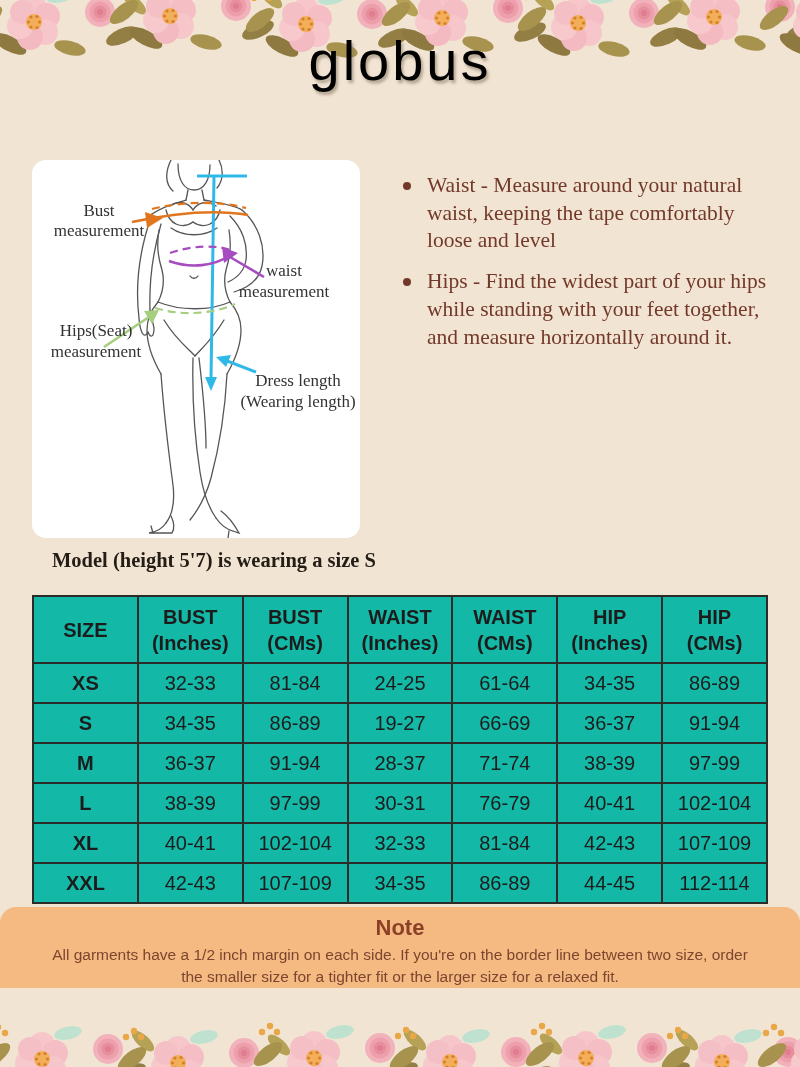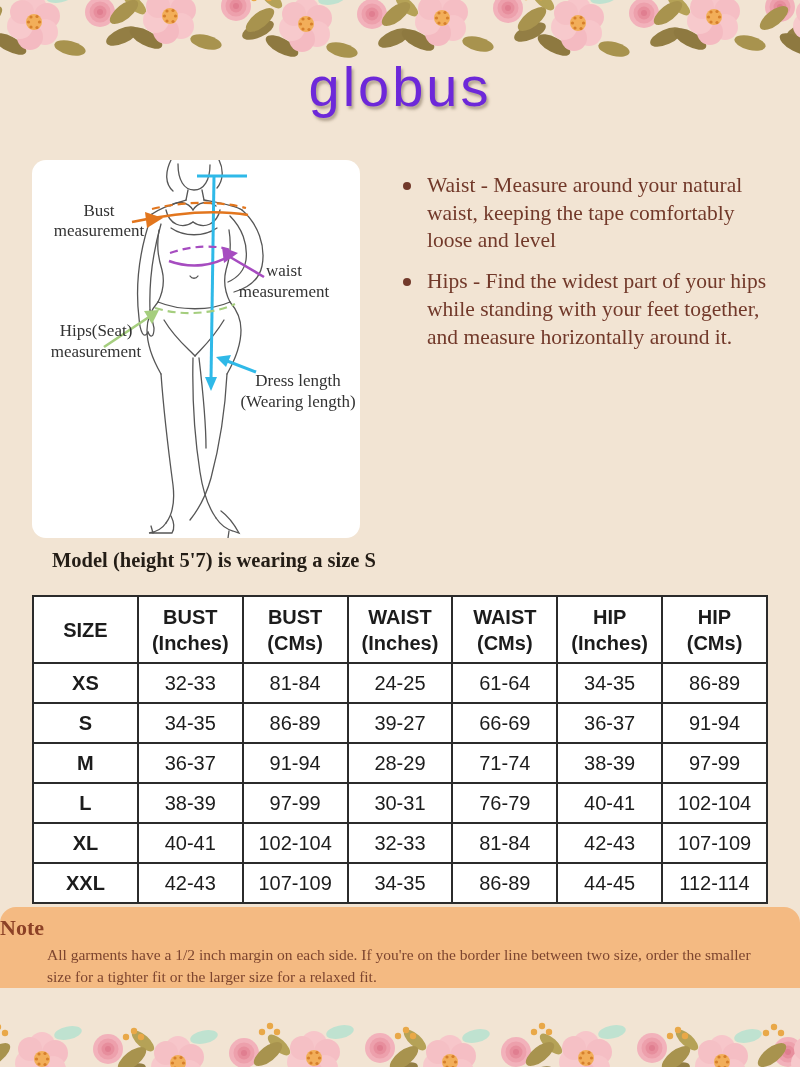--- a/index.html
+++ b/index.html
@@ -7,24 +7,24 @@
   body { font-family:"Liberation Serif", serif; }
   .page {
     position:relative; width:800px; height:1067px;
     background:#F2E4D3; overflow:hidden;
   }
   .floral { position:absolute; left:0; width:800px; display:block; }
   .floral-top { top:0; height:64px; }
   .floral-bottom { bottom:0; height:56px; }
 
   .brand-logo {
-    position:absolute; top:54px; left:0; width:100%;
+    position:absolute; top:28px; left:0; width:100%;
     text-align:center; font-family:"Liberation Sans", sans-serif;
     font-size:56px; font-weight:400; letter-spacing:3px;
-    color:#6d28d9; text-shadow:2px 3px 3px rgba(138,122,102,0.62);
+    color:#000000; text-shadow:2px 3px 3px rgba(138,122,102,0.62);
   }
   .page-title {
     position:absolute; top:103px; left:0; width:100%;
     text-align:center; font-weight:bold; font-size:31px;
     color:#86392A; letter-spacing:0.5px;
   }
 
   .diagram-panel {
     position:absolute; left:32px; top:160px; width:328px; height:378px;
     background:#FFFFFF; border-radius:14px;
@@ -47,33 +47,33 @@
 
   .model-caption {
     position:absolute; left:36px; top:549px;
     font-weight:bold; font-size:20.5px; color:#241D16;margin-left:16px;
   }
 
   table.size-chart {
     position:absolute; left:32px; top:595px; width:736px;
     border-collapse:collapse; table-layout:fixed;
     font-family:"Liberation Sans", sans-serif; color:#1C1C1C;
-    background:#ffffff;
+    background:#14b8a6;
   }
   .size-chart th, .size-chart td {
     border:2px solid #2B2B2B; text-align:center; vertical-align:middle;
   }
   .size-chart th { height:67px; font-size:20px; font-weight:bold; line-height:1.3; }
   .size-chart td { height:40px; font-size:20px; font-weight:normal; }
   .size-chart td.size-col { font-weight:bold; }
 
   .note-panel {
     position:absolute; left:0; top:907px; width:800px; height:81px;
     background:#F4BA82; border-radius:16px 16px 0 0;
-    font-family:Liberation Serif, serif;
+    text-align:center; font-family:Liberation Sans, sans-serif;
   }
   .note-title { margin-top:8px; font-size:22px; font-weight:bold; color:#8C4126; }
   .note-text {
     width:706px; margin:3px auto 13px; font-size:15.5px;
     line-height:1.42; color:#7D452F;
   }
 
   .diag-label { font-family:"Liberation Serif", serif; font-size:17px; fill:#333333; }
 </style>
 </head>
@@ -258,30 +258,30 @@
         <td>81-84</td>
         <td>24-25</td>
         <td>61-64</td>
         <td>34-35</td>
         <td>86-89</td>
       </tr>
       <tr>
         <td class="size-col">S</td>
         <td>34-35</td>
         <td>86-89</td>
-        <td>39-27</td>
+        <td>19-27</td>
         <td>66-69</td>
         <td>36-37</td>
         <td>91-94</td>
       </tr>
       <tr>
         <td class="size-col">M</td>
         <td>36-37</td>
         <td>91-94</td>
-        <td>28-29</td>
+        <td>28-37</td>
         <td>71-74</td>
         <td>38-39</td>
         <td>97-99</td>
       </tr>
       <tr>
         <td class="size-col">L</td>
         <td>38-39</td>
         <td>97-99</td>
         <td>30-31</td>
         <td>76-79</td>

